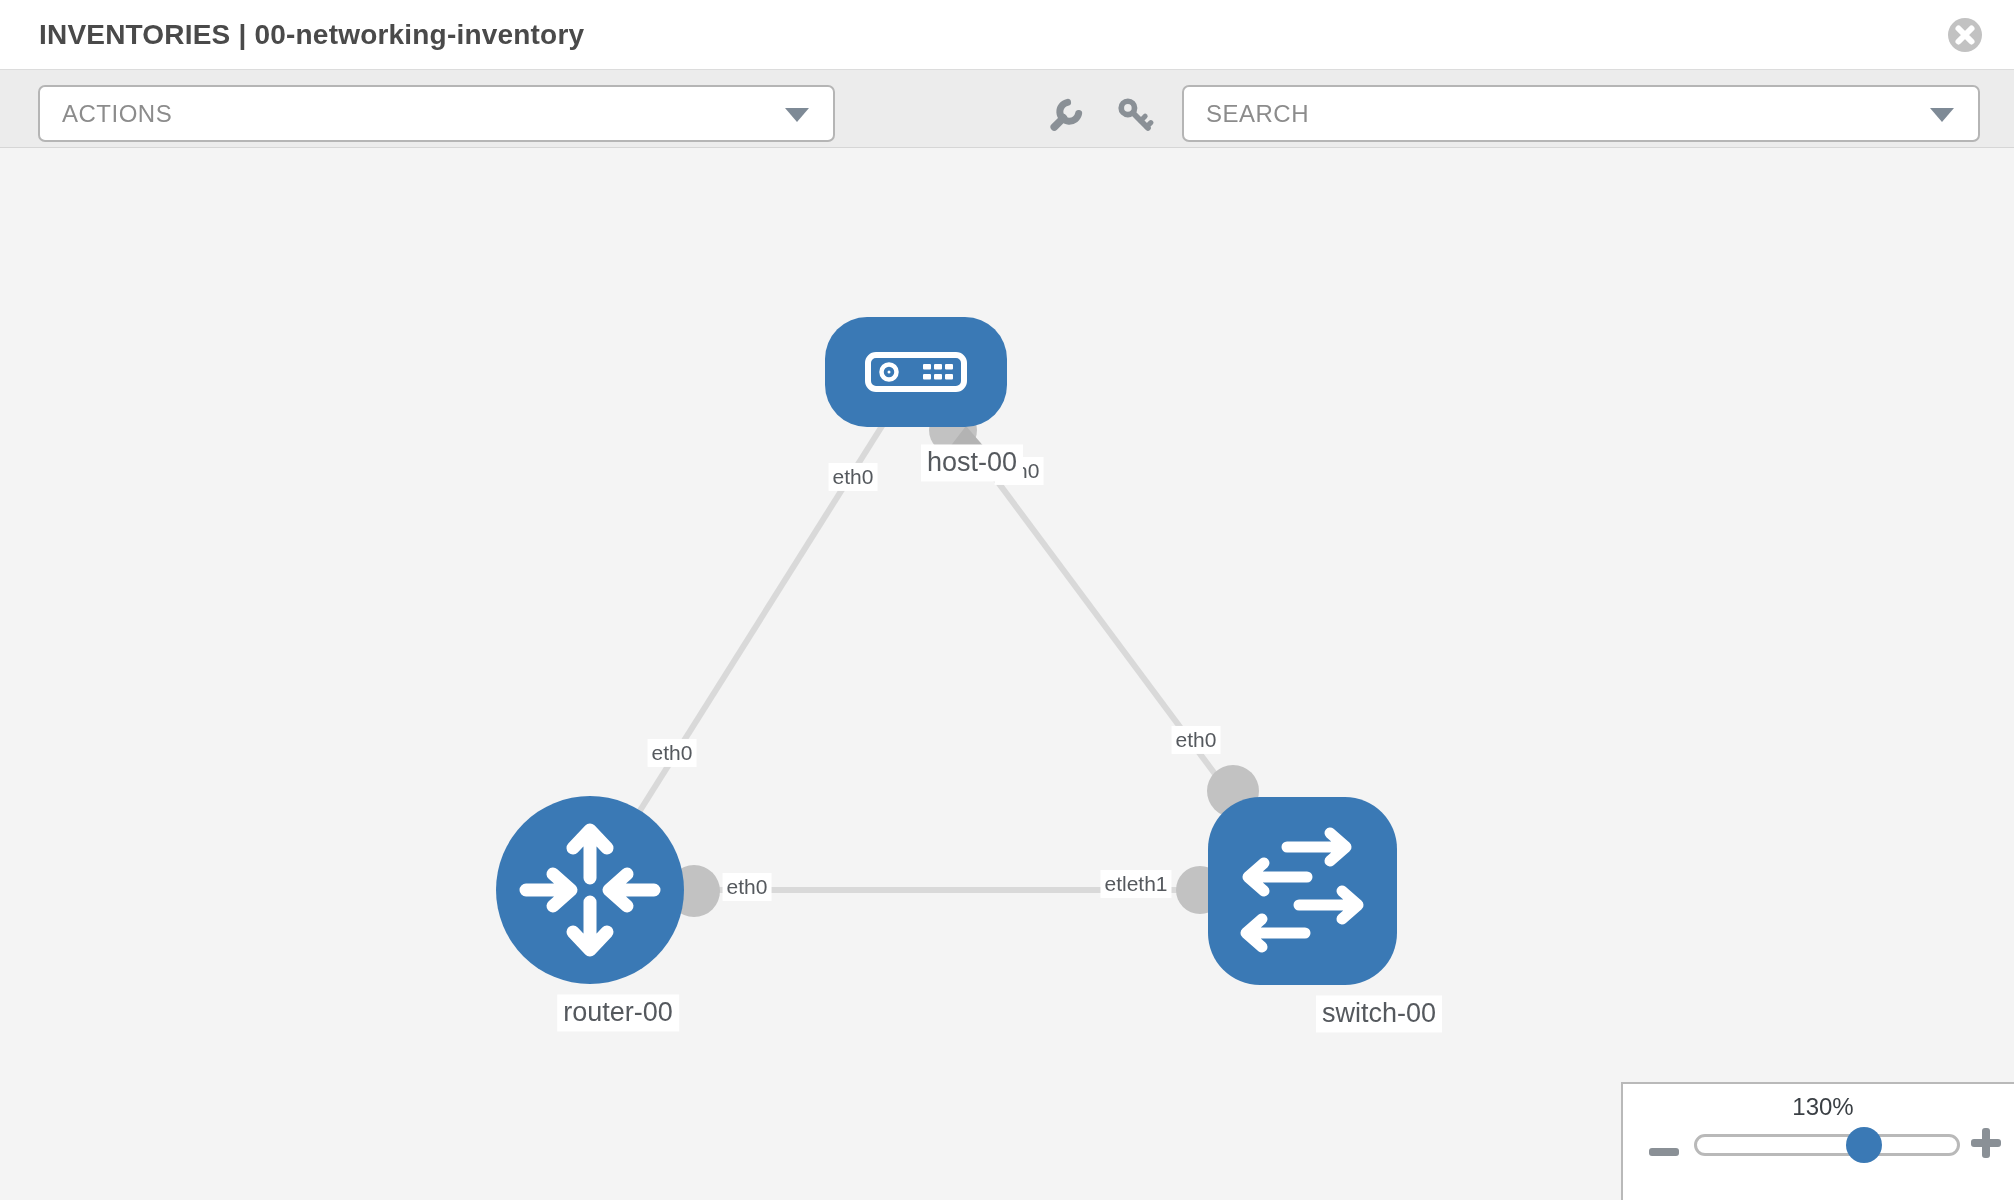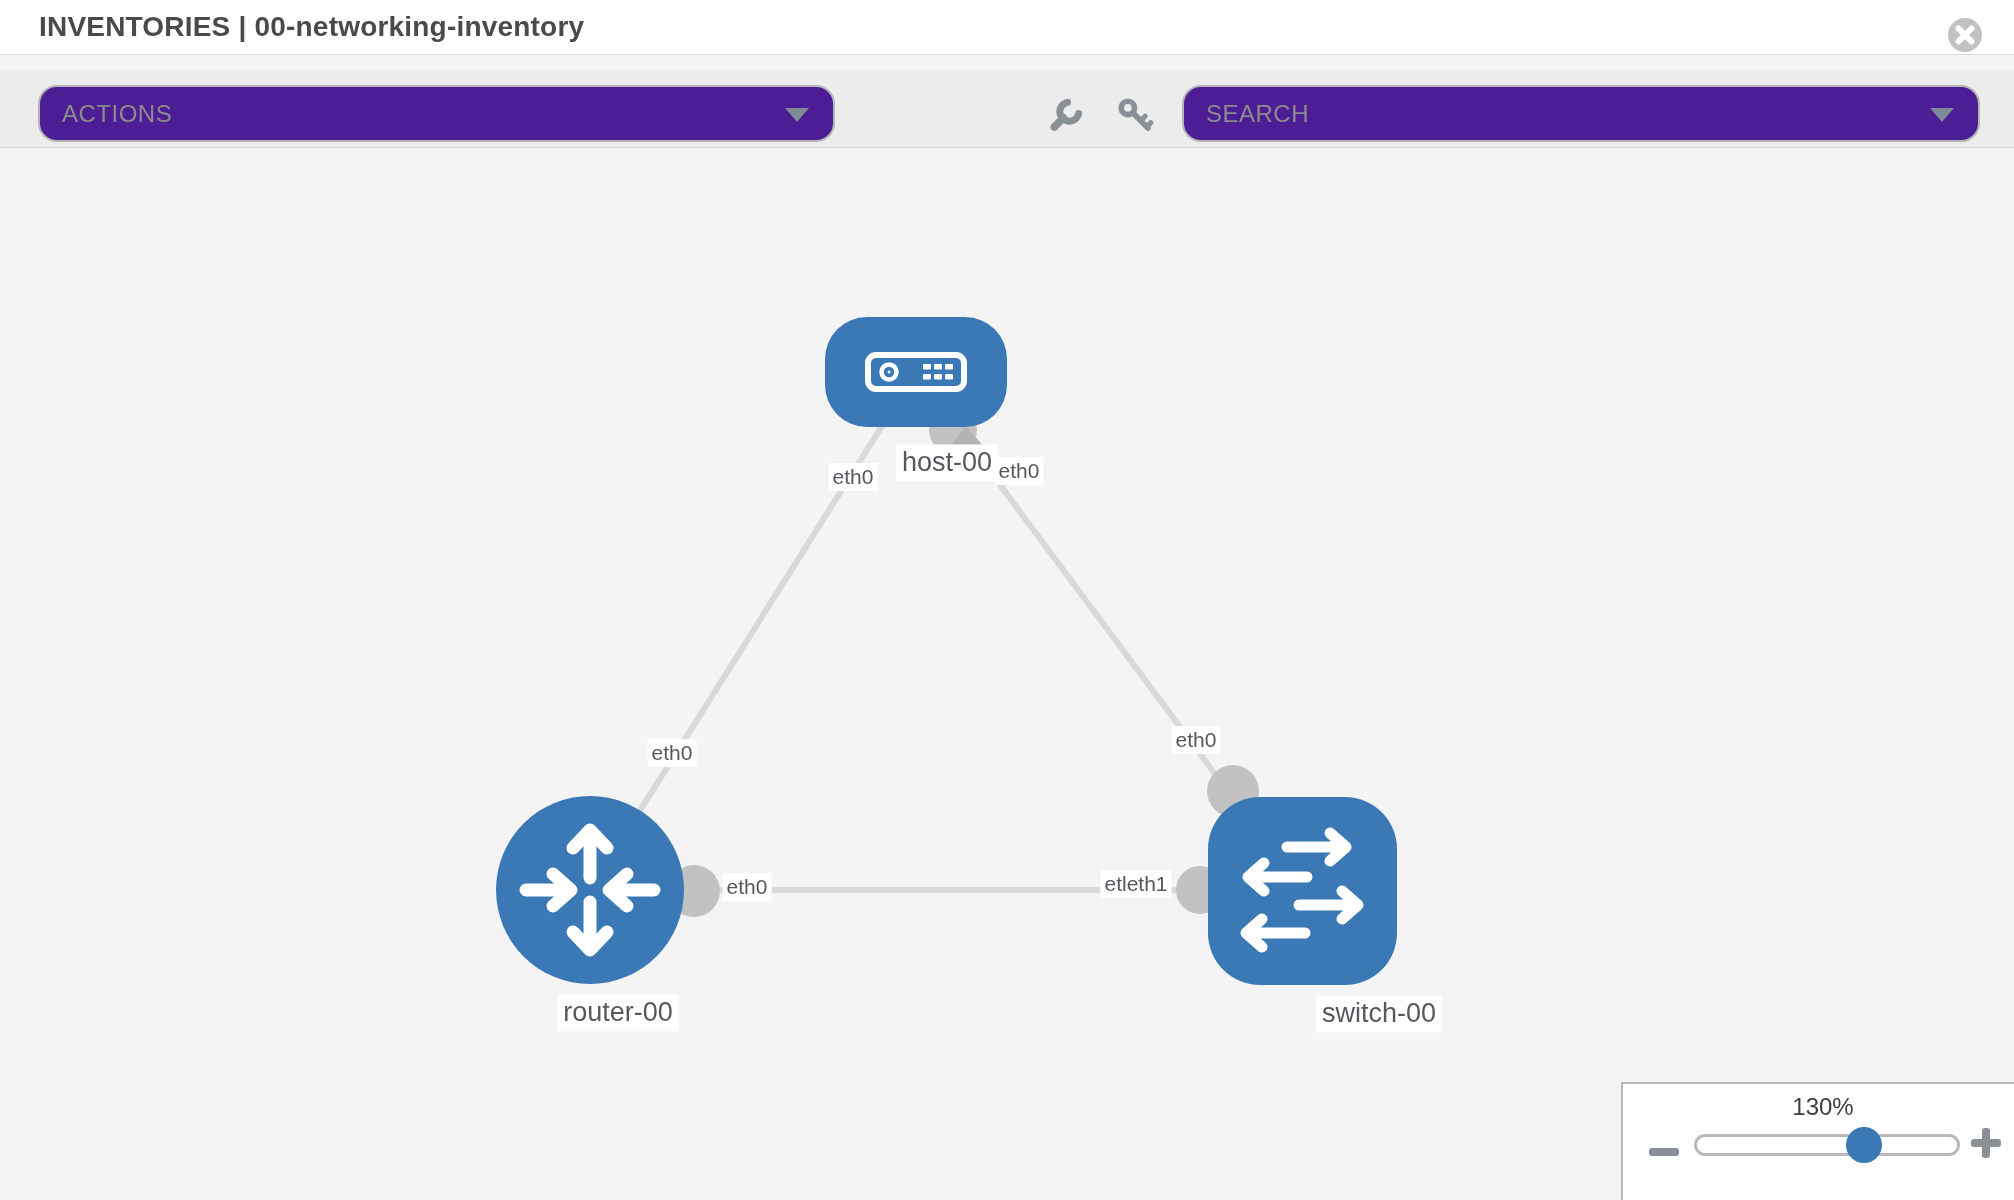--- a/index.html
+++ b/index.html
@@ -2,32 +2,32 @@
 <html><head>
 <meta charset="utf-8">
 <style>
   * { margin:0; padding:0; box-sizing:border-box; }
   html,body { width:2014px; height:1200px; }
   body { font-family:"Liberation Sans", sans-serif; }
 
   .app { position:relative; width:2014px; height:1200px; background:#f4f4f4; overflow:hidden; }
 
   
-  .hdr { position:absolute; top:0; left:0; width:2014px; height:55px;
+  .hdr { position:absolute; top:0; left:0; width:2014px; height:70px;
          background:#ffffff; border-bottom:1px solid #dcdcdc; z-index:30; }
   .hdr h1 { position:absolute; left:39px; top:50%; transform:translateY(-50%);
             font-size:28px; font-weight:700; color:#4a4a4a; letter-spacing:0.2px; }
   .close-btn { position:absolute; left:1947px; top:17px; width:36px; height:36px;
                border:none; background:transparent; cursor:pointer; }
 
   
   .tbar { position:absolute; top:70px; left:0; width:2014px; height:78px;
           background:#ececec; border-bottom:1px solid #d6d6d6; z-index:30; }
-  .dd { position:absolute; top:15px; height:57px; background:#4c1d95;
-        border:2px solid #b5b5b5; border-radius:19px; cursor:pointer; }
+  .dd { position:absolute; top:15px; height:57px; background:#ffffff;
+        border:2px solid #b5b5b5; border-radius:7px; cursor:pointer; }
   .dd .dd-label { position:absolute; left:22px; top:50%; transform:translateY(-50%);
                   font-size:24px; color:#8c8c8c; letter-spacing:0.5px; }
   .dd .caret { position:absolute; right:24px; top:50%; margin-top:-6px;
                width:0; height:0; border-left:12px solid transparent;
                border-right:12px solid transparent; border-top:14px solid #7e8a96; }
   .dd-actions { left:38px; width:797px; }
   .dd-search  { left:1182px; width:798px; }
   .tool-btn { position:absolute; top:26px; width:40px; height:40px; border:none;
               background:transparent; cursor:pointer; }
   .tool-btn.wrench { left:1046px; }
@@ -121,21 +121,21 @@
       </g>
     </svg>
 
     <div class="lbl iface" style="left:853px; top:477px;">eth0</div>
     <div class="lbl iface" style="left:1019px; top:471px;">eth0</div>
     <div class="lbl iface" style="left:672px; top:753px;">eth0</div>
     <div class="lbl iface" style="left:1196px; top:740px;">eth0</div>
     <div class="lbl iface" style="left:747px; top:887px;">eth0</div>
     <div class="lbl iface" style="left:1136px; top:884px;text-align:right;">etleth1</div>
 
-    <div class="lbl node" style="left:947px; top:463px;text-align:center;">host-00</div>
+    <div class="lbl node" style="left:972px; top:463px;text-align:center;">host-00</div>
     <div class="lbl node" style="left:590px; top:1013px;margin-left:28px;">router-00</div>
     <div class="lbl node" style="left:1379px; top:1014px;">switch-00</div>
 
     <div class="zoom-panel">
       <div class="zoom-level">130%</div>
       <button class="zoom-minus">
         <span class="zbar"></span>
       </button>
       <div class="zoom-track"></div>
       <div class="zoom-knob"></div>

